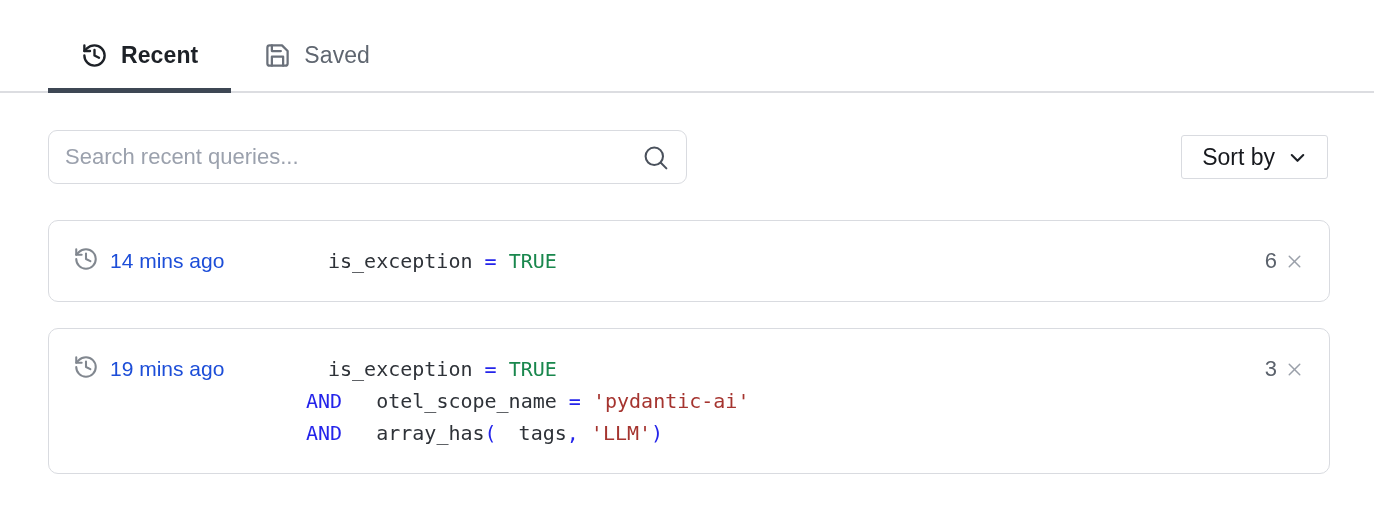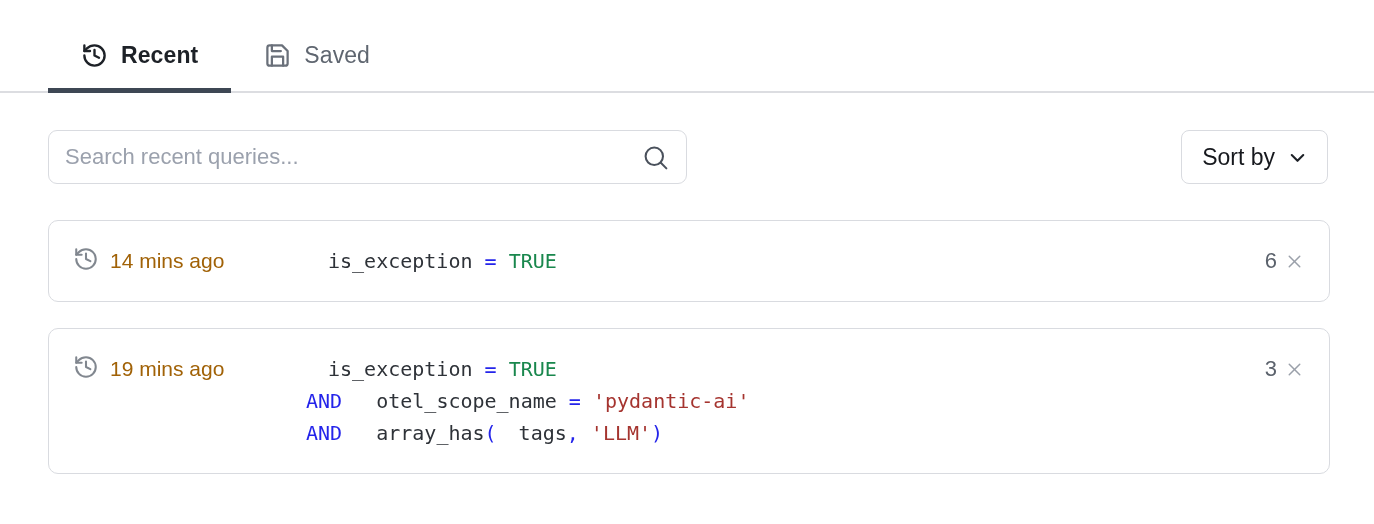--- a/index.html
+++ b/index.html
@@ -16,30 +16,30 @@
   .tab.inactive { color: #6a707a; text-align: right; }
   .tab.active::after { content: ""; position: absolute; left: 0; right: 0; bottom: -2px; height: 5px; background: #3e4754; }
   .tab svg { display: block; }
 
   
   .toolbar { display: flex; justify-content: space-between; align-items: center; margin: 37px 46px 0 48px; }
   .search-box { position: relative; width: 639px; height: 54px; }
   .search-box input { width: 100%; height: 100%; border: 1px solid #d9dbe0; border-radius: 9px; font-family: Liberation Sans, sans-serif; font-size: 22px; color: #30343b; padding: 0 58px 0 16px; outline: none; background: #ffffff; }
   .search-box input::placeholder { color: #9ba1ad; }
   .search-box .magnifier { position: absolute; right: 17px; top: 13px; color: #4a515c; }
-  .sort-btn { display: flex; align-items: center; gap: 11px; height: 54px; padding: 0 18px 0 20px; background: #ffffff; border: 1px solid #d9dbe0; border-radius: 8px; cursor: pointer; font-family: "Liberation Sans", sans-serif; }
+  .sort-btn { display: flex; align-items: center; gap: 11px; height: 44px; padding: 0 18px 0 20px; background: #ffffff; border: 1px solid #d9dbe0; border-radius: 3px; cursor: pointer; font-family: "Liberation Sans", sans-serif; }
   .sort-btn .sort-label { font-size: 23px; color: #16181d; }
   .sort-btn svg { display: block; color: #1d2127; }
 
   
   .query-list { margin: 36px 44px 0 48px; }
   .query-card { width: 1282px; border: 1px solid #d9dbe0; border-radius: 10px; background: #ffffff; padding: 24px 24px; display: grid; grid-template-columns: 233px 1fr auto; align-items: start; cursor: pointer; }
   .query-card + .query-card { margin-top: 26px; }
   .query-meta { display: flex; align-items: center; gap: 11px; height: 32px; color: #81878f; }
-  .query-time { font-size: 21px; color: #a16207; white-space: nowrap; }
+  .query-time { font-size: 21px; color: #1d4ed8; white-space: nowrap; }
   .query-code { font-family: "DejaVu Sans Mono", monospace; font-size: 20px; line-height: 32px; color: #2e3238; white-space: pre; }
   .tok-id { color: #2e3238; margin-left: 22px; }
   .tok-kw { color: #2424ea; }
   .tok-bool { color: #19874d; margin-top: 40px; }
   .tok-str { color: #a5342f; }
   .query-count { display: flex; align-items: center; gap: 7px; height: 32px; }
   .usage-count { font-size: 22px; color: #5b626c; }
   .delete-query { background: none; border: none; padding: 0; display: flex; align-items: center; cursor: pointer; color: #9aa0aa; }
   .delete-query svg { display: block; }
 </style>

